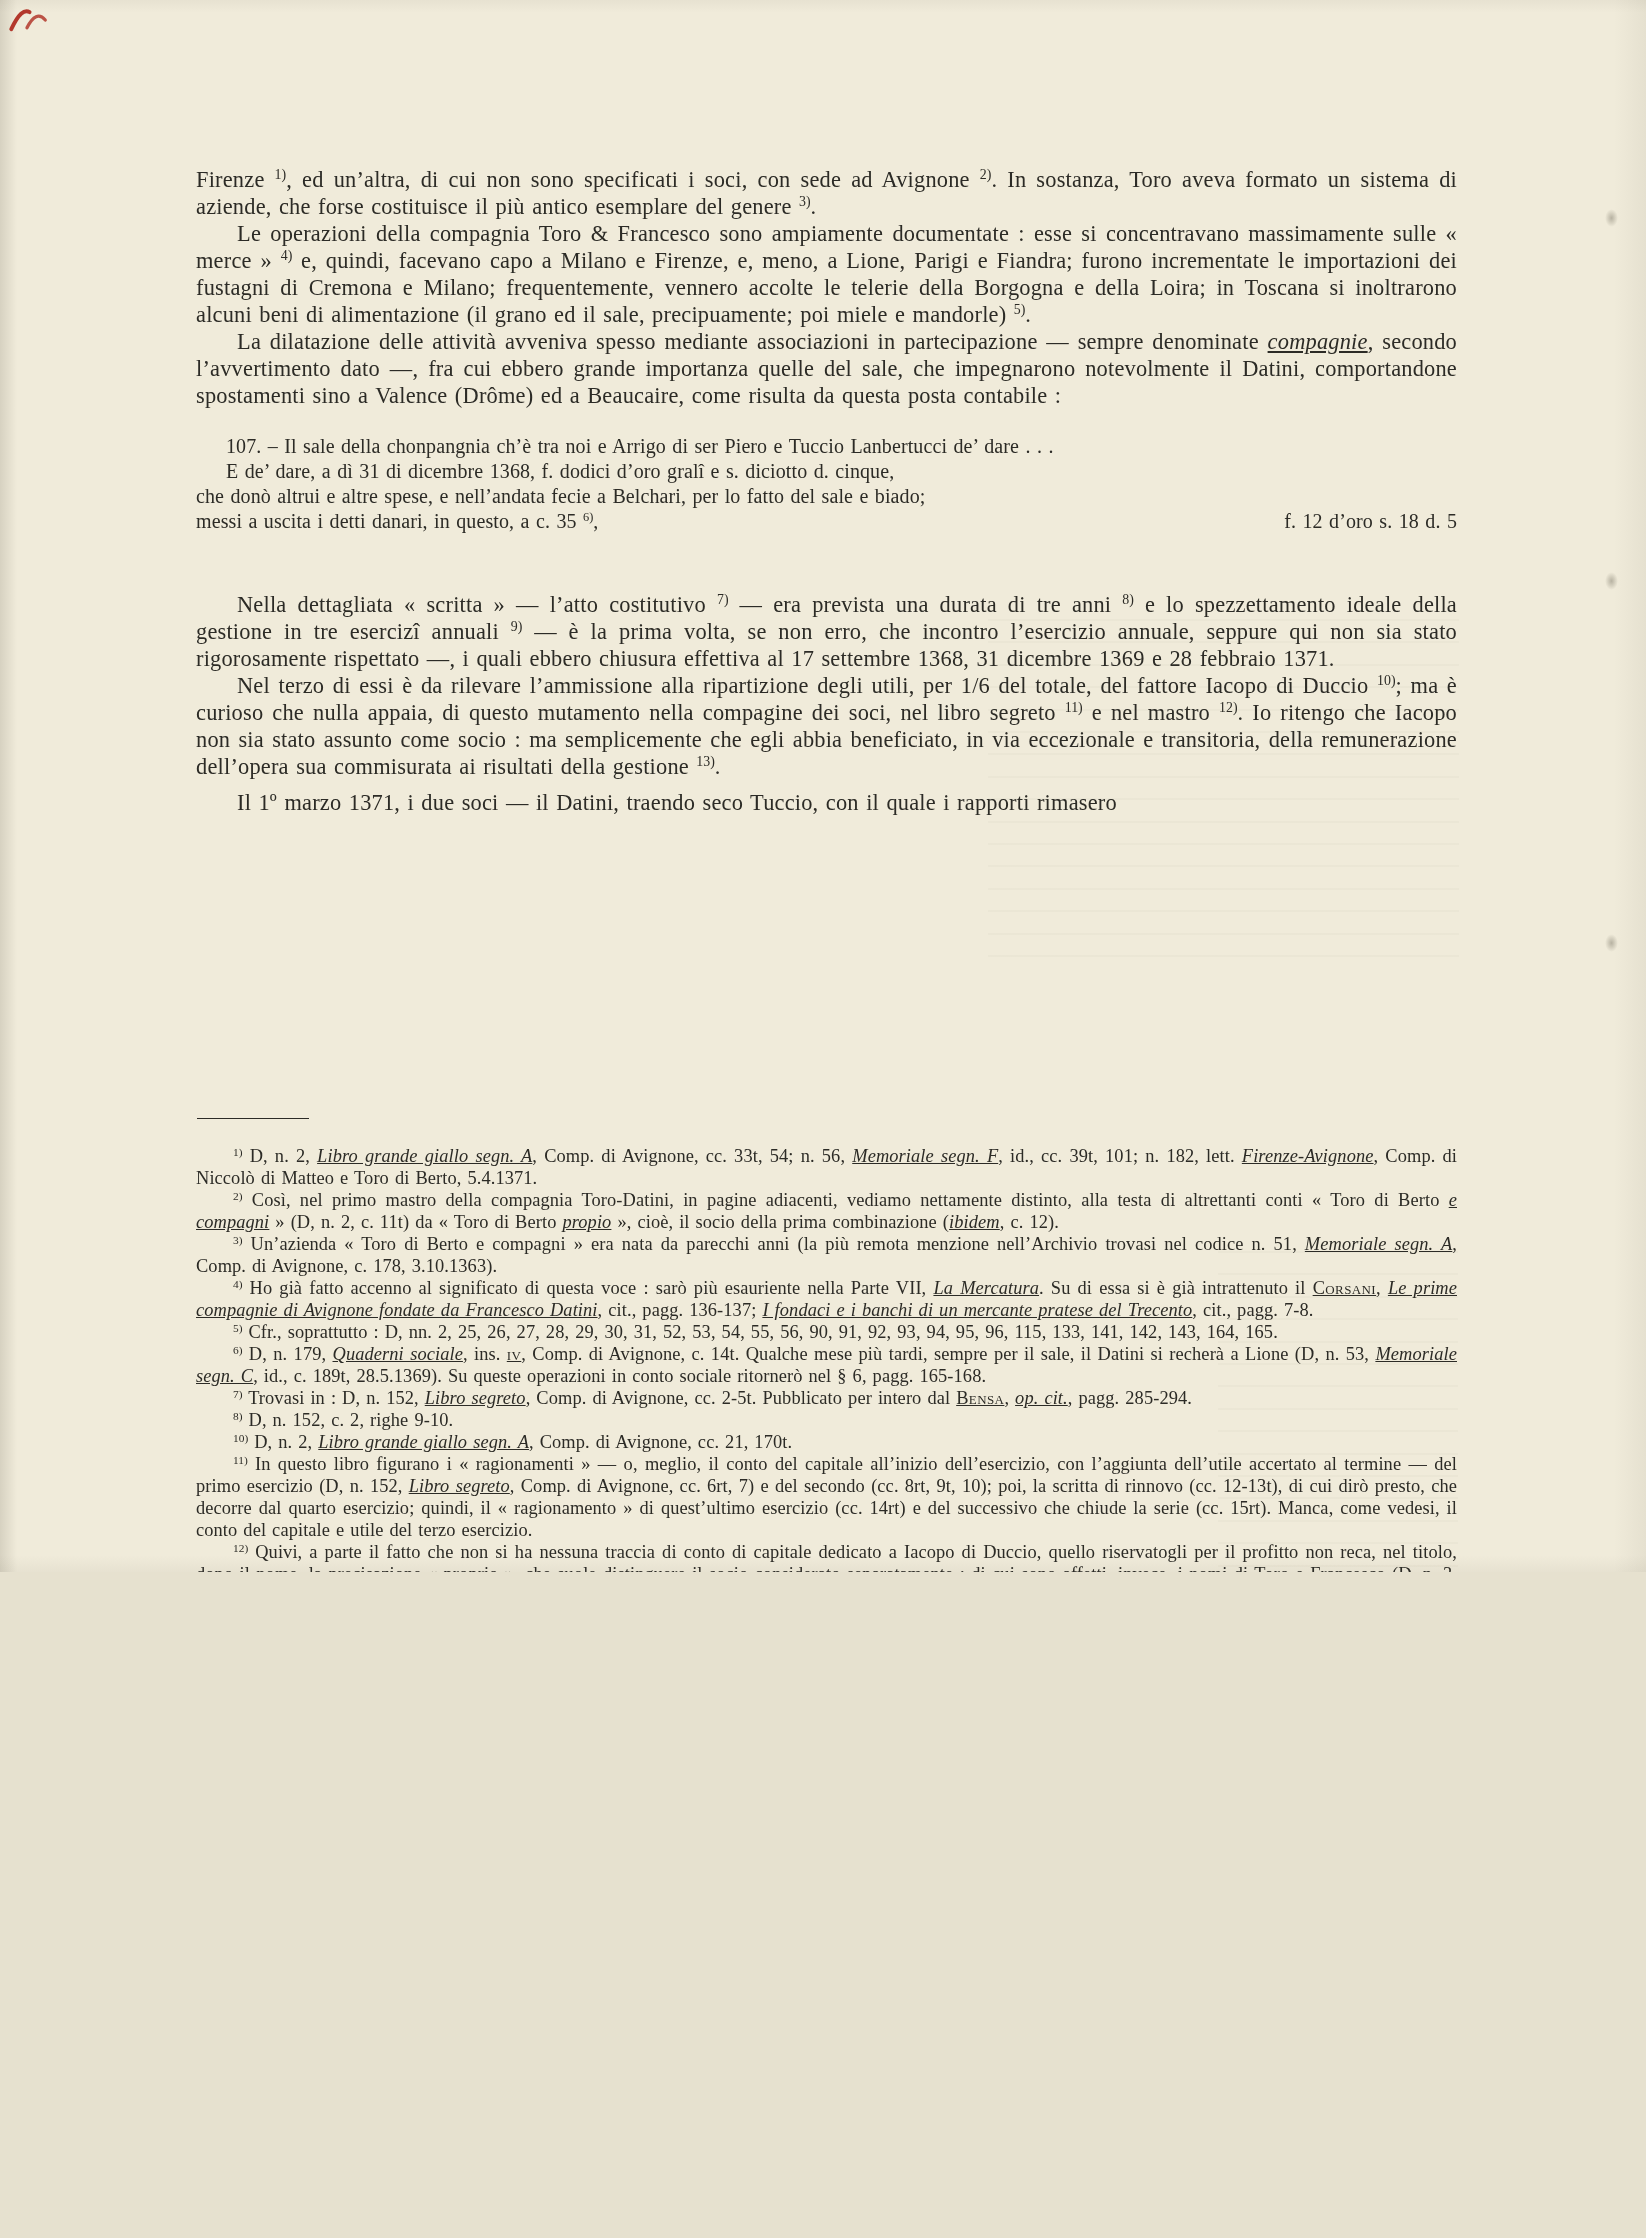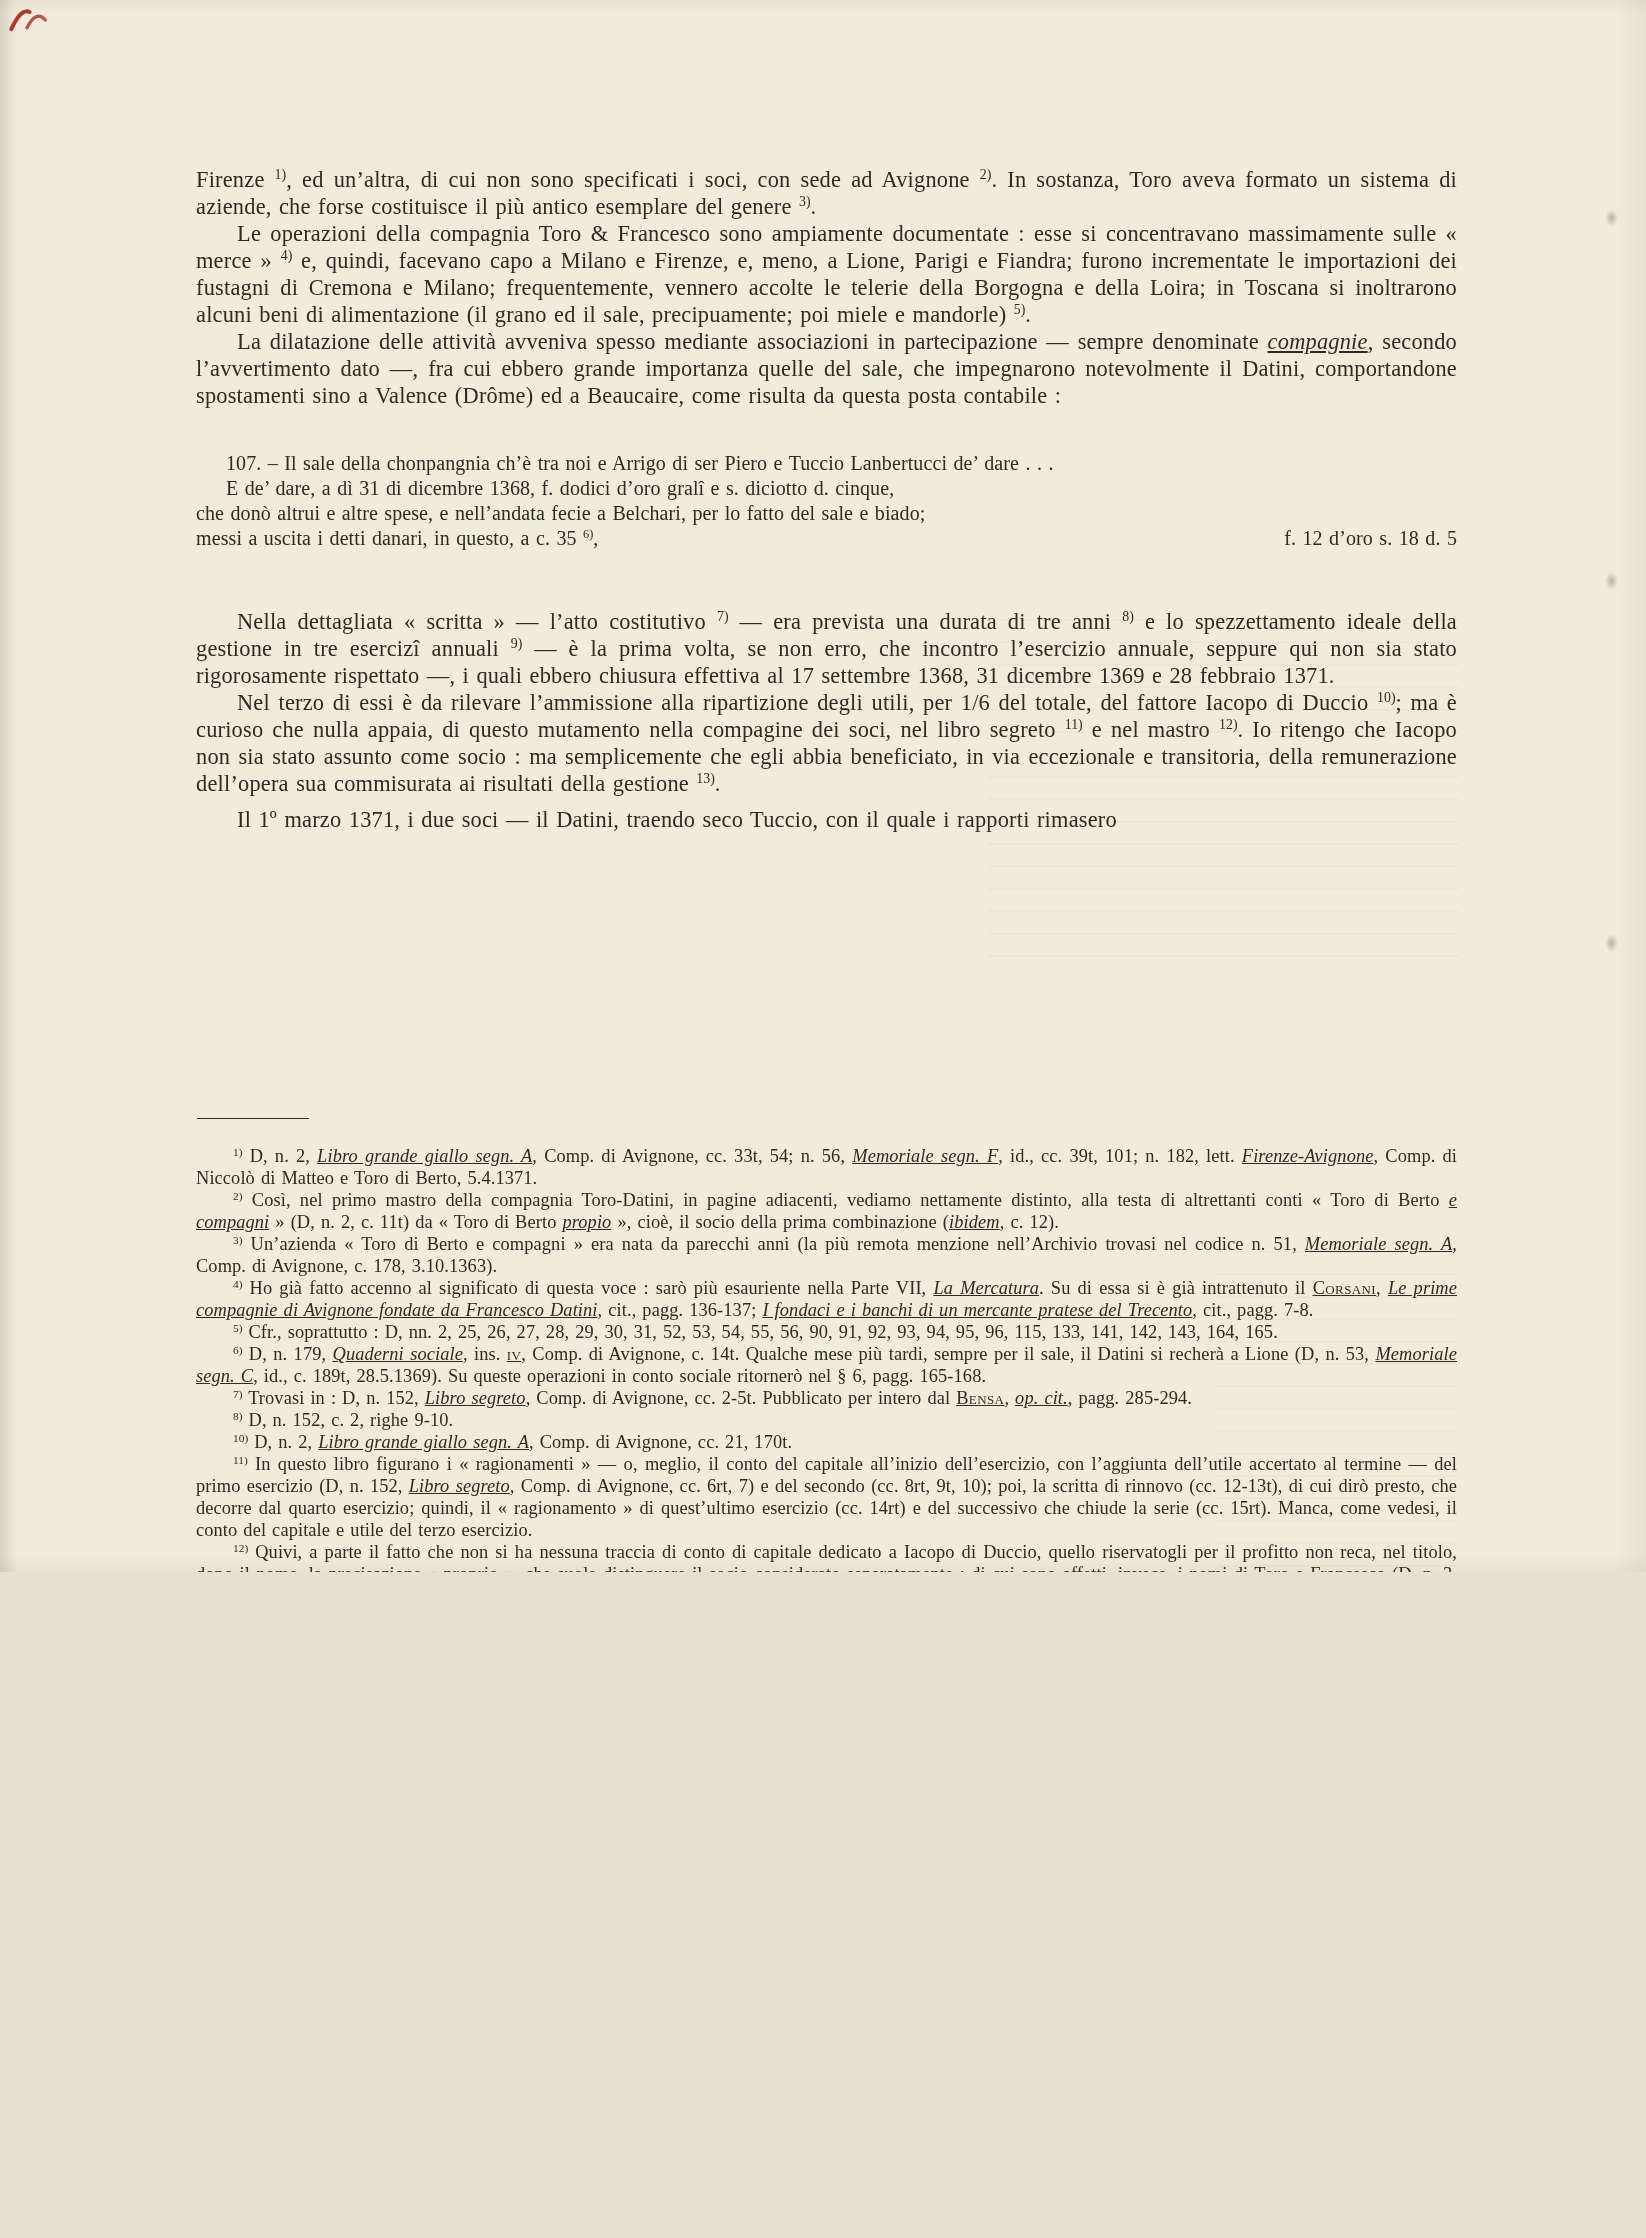--- a/index.html
+++ b/index.html
@@ -33,21 +33,21 @@
     font-size:22.4px;line-height:27px;
     letter-spacing:0.2px;word-spacing:1.6px;
     text-align:justify;
   }
   .indent{text-indent:41px;}
   .mt{margin-top:9.2px !important;}
   sup{font-size:62%;line-height:0;vertical-align:baseline;position:relative;top:-.55em;letter-spacing:0;}
   i{font-style:italic;text-decoration:underline;}
   .sc{font-variant:small-caps;letter-spacing:0.4px;text-decoration:underline;}
   blockquote.quote{
-    margin:42px 0 57px 0;padding:0;
+    margin:25px 0 57px 0;padding:0;
   }
   blockquote.quote p{
     margin:0;font-size:20px;line-height:25px;
     letter-spacing:0.1px;word-spacing:1.3px;
   }
   .qindent{padding-left:30px;}
   .qlast{display:flex;justify-content:space-between;align-items:baseline;}
   .qlast .amount{white-space:nowrap;padding-left:26px;}
   .fn-block{
     position:absolute;left:196px;top:1118px;width:1261px;

